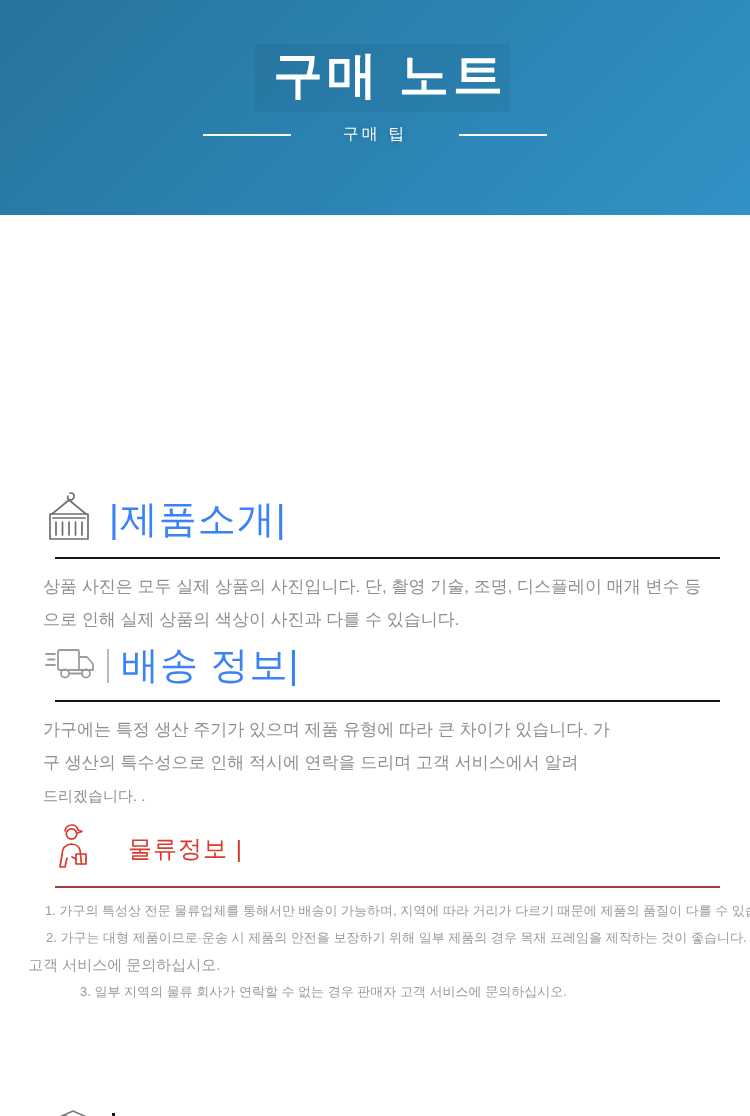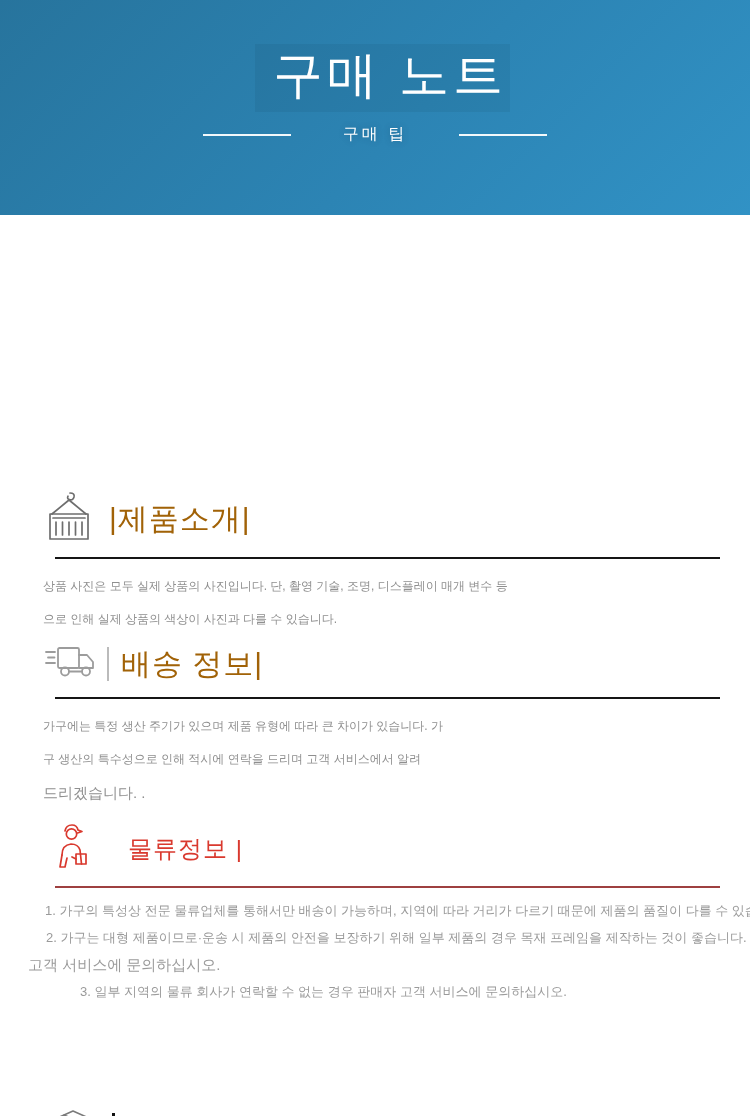--- a/index.html
+++ b/index.html
@@ -31,21 +31,21 @@
     left: 255px;
     top: 44px;
     width: 255px;
     height: 68px;
     background: rgba(0,0,0,0.05);
   }
   .banner-title {
     position: relative;
     color: #ffffff;
     font-size: 50px;
-    font-weight: normal;
+    font-weight: bold;
     letter-spacing: 4px;
     line-height: 66px;
     padding-left: 30px;
   }
   .banner-subtitle-row {
     position: absolute;
     top: 124px;
     left: 0;
     width: 100%;
     display: flex;
@@ -69,22 +69,22 @@
   .content { position: relative; }
 
   .section { position: absolute; left: 0; width: 750px; }
   .sec-head {
     display: flex;
     align-items: center;
     padding-left: 43px;
   }
   .sec-icon { flex: 0 0 auto; }
   .sec-title {
-    font-size: 30px;
-    color: #a16207;
+    font-size: 38px;
+    color: #3b82f6;
     letter-spacing: 1px;
     white-space: nowrap;
   }
   .sep-bar-light {
     width: 2px; height: 34px;
     background: #bbbbbb;
     margin: 0 12px 0 10px;
   }
   .sep-bar-dark {
     width: 3px; height: 44px;
@@ -95,21 +95,21 @@
     margin-left: 55px;
     width: 665px;
     border-top: 2px solid #151515;
   }
   .divider.red { border-top-color: #9e4040; }
 
   .body-line {
     color: #8f8f8f;
     white-space: nowrap;
   }
-  .body-lg { font-size: 12px; line-height: 33px; padding-left: 43px; }
+  .body-lg { font-size: 17px; line-height: 33px; padding-left: 43px; }
   .body-sm { font-size: 13px; line-height: 27px; color: #9a9a9a; }
 
   
   #section-product-intro { top: 275px; }
   #section-shipping      { top: 425px; }
   #section-logistics     { top: 606px; }
   #section-signature     { top: 892px; }
 
   .red-title { color: #d9392e; margin-left: 32px; font-size: 24px; }
 

